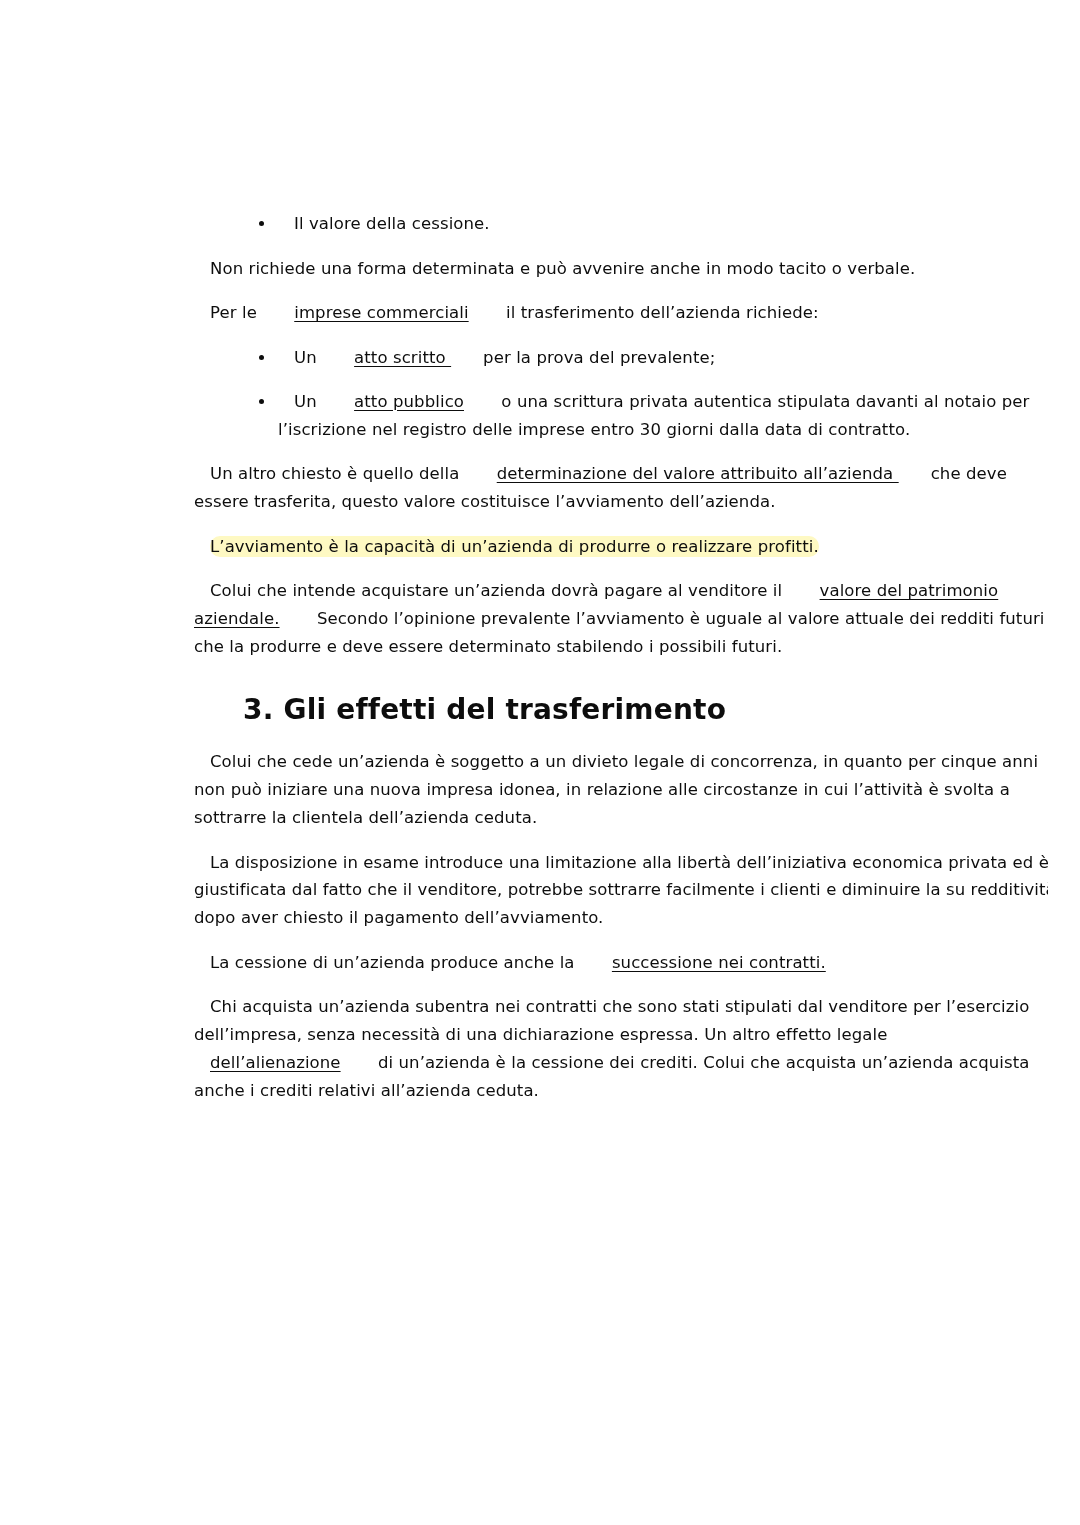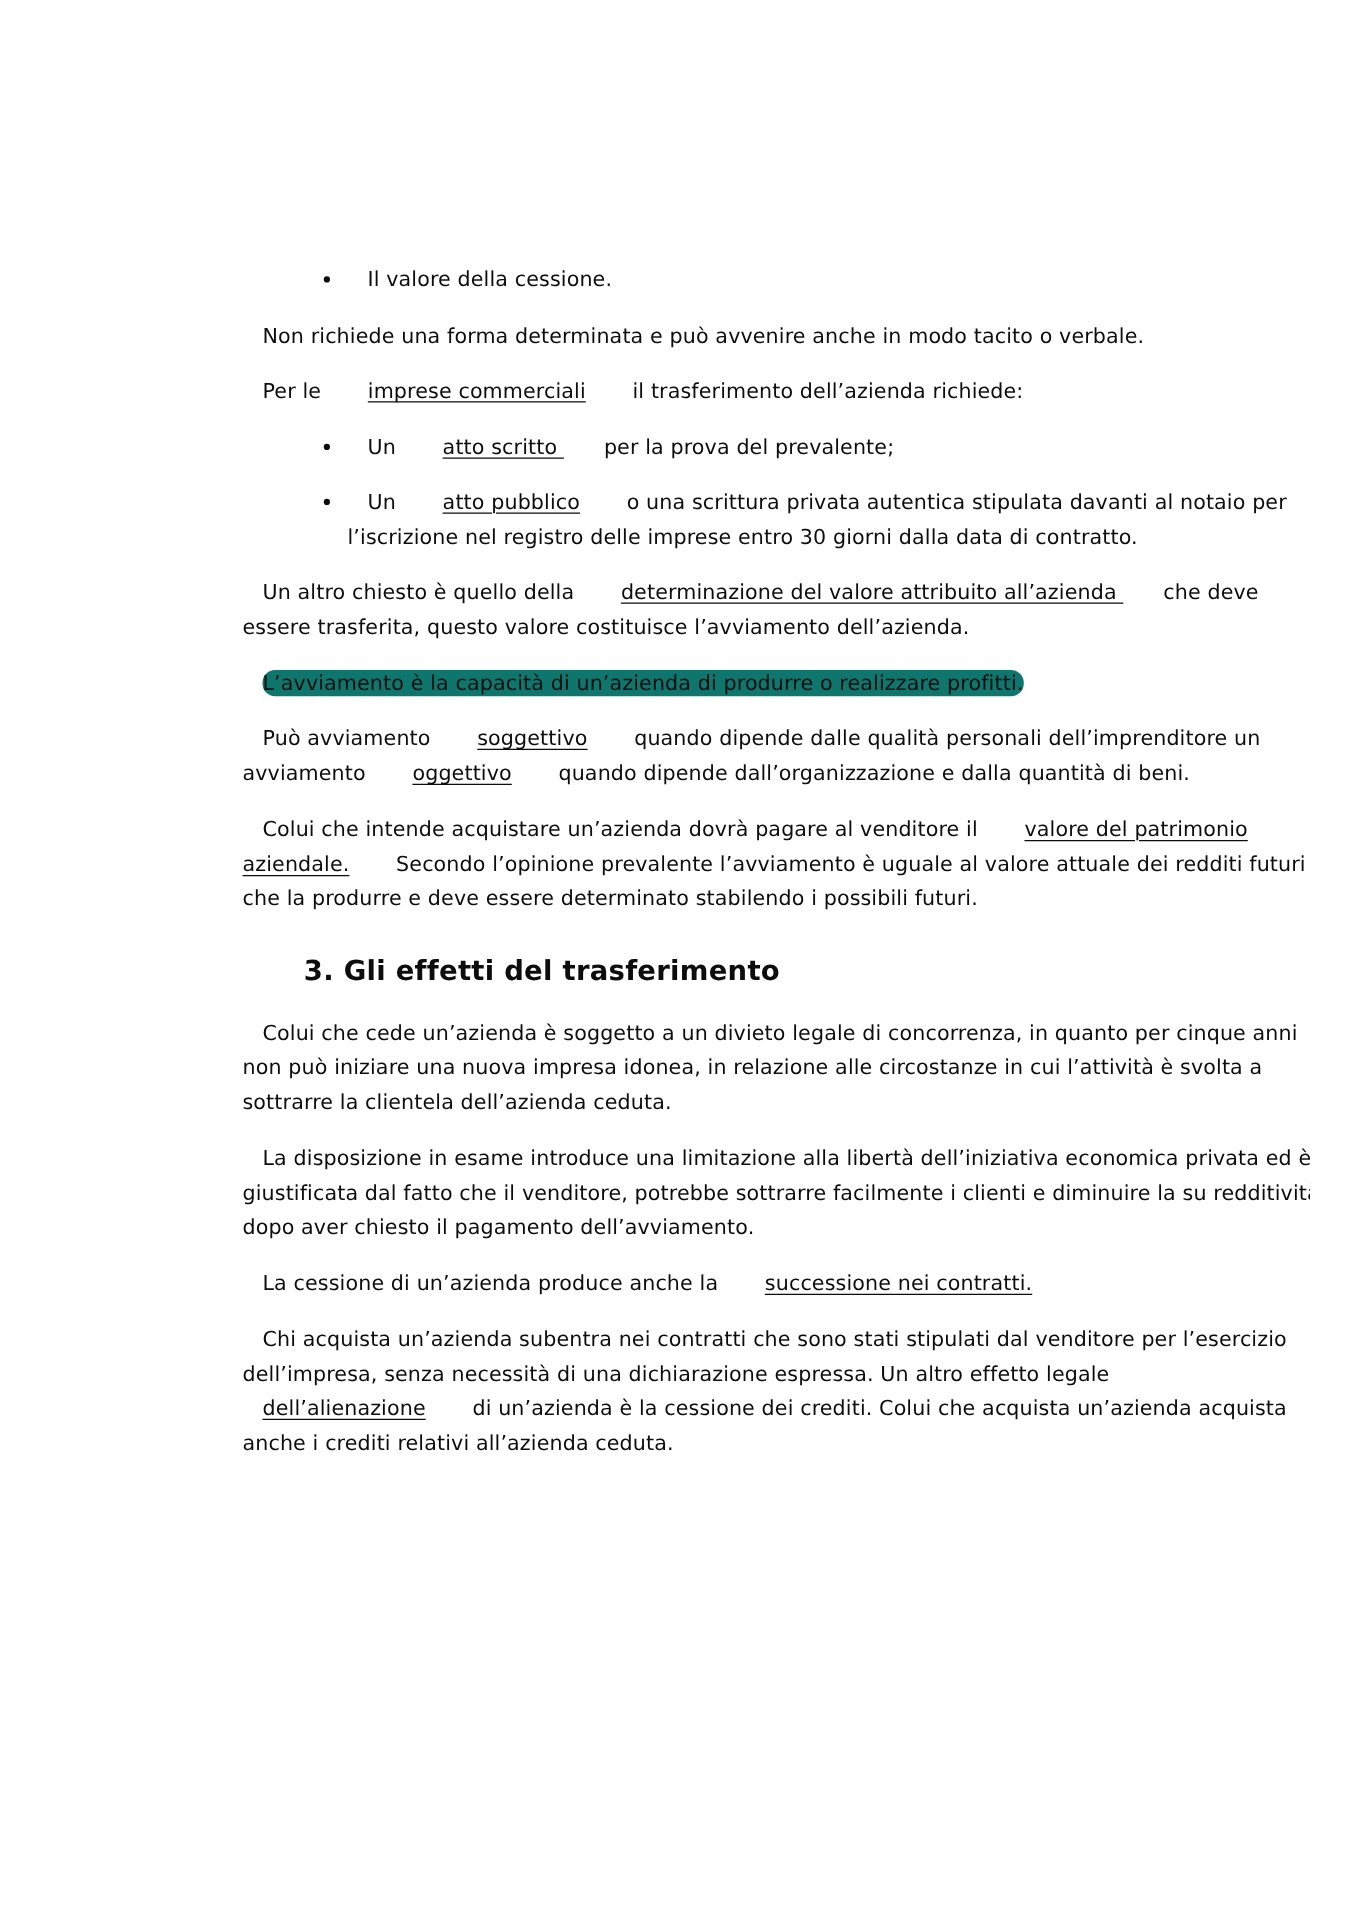--- a/index.html
+++ b/index.html
@@ -30,34 +30,34 @@
   .bullets {
     list-style: disc;
     margin: 0 0 17px 0;
     padding-left: 66px;
   }
   .bullets li {
     padding-left: 2px;
     margin-bottom: 4px;
   }
   .heading {
-    font-size: 22px;
+    font-size: 28px;
     font-weight: 600;
     line-height: 1.35;
     padding-left: 33px;
     margin: 30px 0 20px 0;
     letter-spacing: 0.2px;
   }
   .u {
     text-decoration: underline;
     text-decoration-thickness: 1px;
     text-underline-offset: 3px;
   }
   .hl {
-    background: #0f766e;
+    background: #fef9c3;
     box-decoration-break: clone;
     -webkit-box-decoration-break: clone;
     padding: 1px 0;
     border-radius: 10px;
   }
 </style>
 </head>
 <body>
 
 <div class="page">
@@ -66,21 +66,20 @@
         <li><span>Il valore della cessione.</span></li>
       </ul>
       <p class="para"><span>Non richiede una forma determinata e può avvenire anche in modo tacito o verbale.</span></p>
       <p class="para"><span>Per le </span><span class="u">imprese commerciali</span><span> il trasferimento dell’azienda richiede:</span></p>
       <ul class="bullets">
         <li><span>Un </span><span class="u">atto scritto </span><span>per la prova del prevalente;</span></li>
         <li><span>Un </span><span class="u">atto pubblico</span><span> o una scrittura privata autentica stipulata davanti al notaio per l’iscrizione nel registro delle imprese entro 30 giorni dalla data di contratto.</span></li>
       </ul>
       <p class="para"><span>Un altro chiesto è quello della </span><span class="u">determinazione del valore attribuito all’azienda </span><span>che deve essere trasferita, questo valore costituisce l’avviamento dell’azienda.</span></p>
       <p class="para"><span class="hl">L’avviamento è la capacità di un’azienda di produrre o realizzare profitti.</span></p>
-      <p class="para"><span>Può avviamento </span><span class="u">soggettivo</span><span> quando dipende dalle qualità personali dell’imprenditore un avviamento </span><span class="u">oggettivo</span><span> quando dipende dall’organizzazione e dalla quantità di beni.</span></p>
       <p class="para"><span>Colui che intende acquistare un’azienda dovrà pagare al venditore il </span><span class="u">valore del patrimonio aziendale.</span><span> Secondo l’opinione prevalente l’avviamento è uguale al valore attuale dei redditi futuri che la produrre e deve essere determinato stabilendo i possibili futuri.</span></p>
       <h2 class="heading"><span>3. Gli effetti del trasferimento</span></h2>
       <p class="para"><span>Colui che cede un’azienda è soggetto a un divieto legale di concorrenza, in quanto per cinque anni non può iniziare una nuova impresa idonea, in relazione alle circostanze in cui l’attività è svolta a sottrarre la clientela dell’azienda ceduta.</span></p>
       <p class="para"><span>La disposizione in esame introduce una limitazione alla libertà dell’iniziativa economica privata ed è giustificata dal fatto che il venditore, potrebbe sottrarre facilmente i clienti e diminuire la su redditività dopo aver chiesto il pagamento dell’avviamento.</span></p>
       <p class="para"><span>La cessione di un’azienda produce anche la </span><span class="u">successione nei contratti.</span></p>
       <p class="para"><span>Chi acquista un’azienda subentra nei contratti che sono stati stipulati dal venditore per l’esercizio dell’impresa, senza necessità di una dichiarazione espressa. Un altro effetto legale </span><span class="u">dell’alienazione</span><span> di un’azienda è la cessione dei crediti. Colui che acquista un’azienda acquista anche i crediti relativi all’azienda ceduta.</span></p>
     </div>
 </div>
 
 </body></html>

